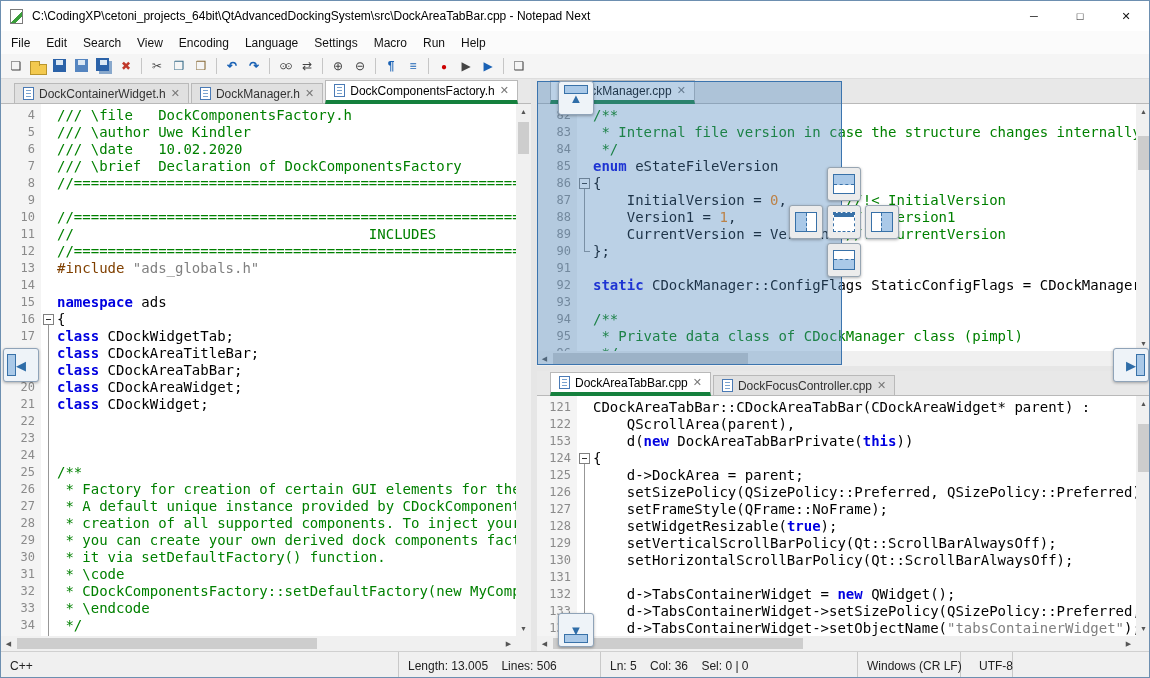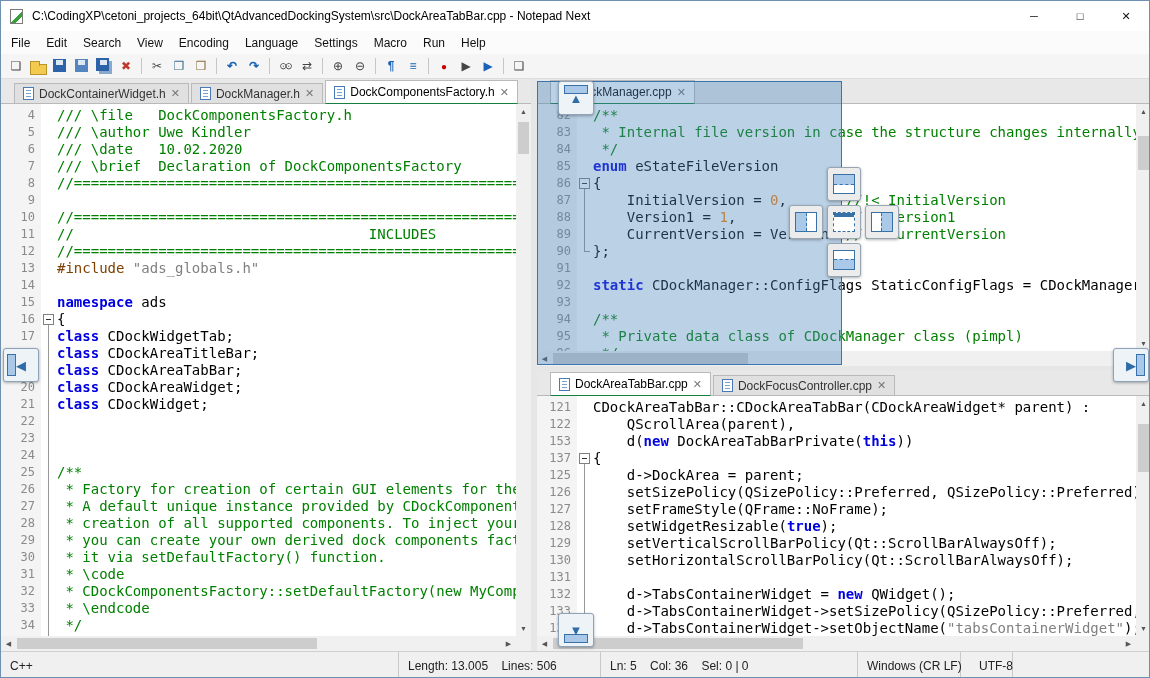--- a/index.html
+++ b/index.html
@@ -37,21 +37,21 @@
   .panel-left { width:530px; flex:none; }
   .splitter-v { width:6px; flex:none; background:#e6e6e6; cursor:col-resize; }
   .col-right { width:614px; flex:none; display:flex; flex-direction:column; }
   .panel-tr { height:287px; flex:none; }
   .splitter-h { height:5px; flex:none; background:#e6e6e6; cursor:row-resize; }
   .panel-br { height:280px; flex:none; }
 
   .tabbar { height:25px; flex:none; display:flex; align-items:flex-end; background:#e8e8e8; border-bottom:1px solid #b9b9b9; padding-left:13px; }
   .tab { display:flex; align-items:center; gap:5px; height:21px; padding:0 8px; margin-right:2px; margin-bottom:-1px;
     border:1px solid #b9b9b9; background:#e0e0e0; font-size:12px; color:#333; white-space:nowrap; }
-  .tab.active { height:24px; background:#fff; border-bottom:1px solid #15803d; color:#000; }
+  .tab.active { height:24px; background:#fff; border-bottom:4px solid #15803d; color:#000; }
   .doc-icon { width:11px; height:13px; flex:none; border:1px solid #4a7ab5; background:#fff; position:relative; }
   .doc-icon::after { content:""; position:absolute; left:2px; right:2px; top:2px; height:8px;
     background:repeating-linear-gradient(to bottom,#7aa3cf 0 1px,transparent 1px 3px); }
   .tab-close { color:#777; font-size:11px; line-height:1; }
 
   .editor-row { flex:1; display:flex; min-height:0; }
   .editor { flex:1; min-width:0; overflow:hidden; padding-top:3px; font:14px/17px "DejaVu Sans Mono",monospace;
     background:linear-gradient(to right,#f4f4f4 0,#f4f4f4 40px,#fff 40px); }
   .cl { display:flex; height:17px; white-space:pre; }
   .ln { flex:none; width:40px; text-align:right; padding-right:6px; font-size:12px; line-height:17px; color:#8a8a8a; }
@@ -292,21 +292,21 @@
             <span class="doc-icon"></span>
             <span>DockFocusController.cpp</span>
             <span class="tab-close">✕</span>
           </div>
         </div>
         <div class="editor-row">
           <div class="editor">
               <div class="cl"><span class="ln">121</span><span class="fd "></span><span class="ct"><span>CDockAreaTabBar::CDockAreaTabBar(CDockAreaWidget* parent) :</span></span></div>
               <div class="cl"><span class="ln">122</span><span class="fd "></span><span class="ct"><span>    QScrollArea(parent),</span></span></div>
               <div class="cl"><span class="ln">153</span><span class="fd "></span><span class="ct"><span>    d(</span><span class="sx-k">new</span><span> DockAreaTabBarPrivate(</span><span class="sx-k">this</span><span>))</span></span></div>
-              <div class="cl"><span class="ln">137</span><span class="fd open"><i class="fbox"></i></span><span class="ct"><span>{</span></span></div>
+              <div class="cl"><span class="ln">124</span><span class="fd open"><i class="fbox"></i></span><span class="ct"><span>{</span></span></div>
               <div class="cl"><span class="ln">125</span><span class="fd line"></span><span class="ct"><span>    d-&gt;DockArea = parent;</span></span></div>
               <div class="cl"><span class="ln">126</span><span class="fd line"></span><span class="ct"><span>    setSizePolicy(QSizePolicy::Preferred, QSizePolicy::Preferred);</span></span></div>
               <div class="cl"><span class="ln">127</span><span class="fd line"></span><span class="ct"><span>    setFrameStyle(QFrame::NoFrame);</span></span></div>
               <div class="cl"><span class="ln">128</span><span class="fd line"></span><span class="ct"><span>    setWidgetResizable(</span><span class="sx-k">true</span><span>);</span></span></div>
               <div class="cl"><span class="ln">129</span><span class="fd line"></span><span class="ct"><span>    setVerticalScrollBarPolicy(Qt::ScrollBarAlwaysOff);</span></span></div>
               <div class="cl"><span class="ln">130</span><span class="fd line"></span><span class="ct"><span>    setHorizontalScrollBarPolicy(Qt::ScrollBarAlwaysOff);</span></span></div>
               <div class="cl"><span class="ln">131</span><span class="fd line"></span><span class="ct"></span></div>
               <div class="cl"><span class="ln">132</span><span class="fd line"></span><span class="ct"><span>    d-&gt;TabsContainerWidget = </span><span class="sx-k">new</span><span> QWidget();</span></span></div>
               <div class="cl"><span class="ln">133</span><span class="fd line"></span><span class="ct"><span>    d-&gt;TabsContainerWidget-&gt;setSizePolicy(QSizePolicy::Preferred, QSizePolicy::Expanding);</span></span></div>
               <div class="cl"><span class="ln">134</span><span class="fd line"></span><span class="ct"><span>    d-&gt;TabsContainerWidget-&gt;setObjectName(</span><span class="sx-t">"tabsContainerWidget"</span><span>);</span></span></div>

